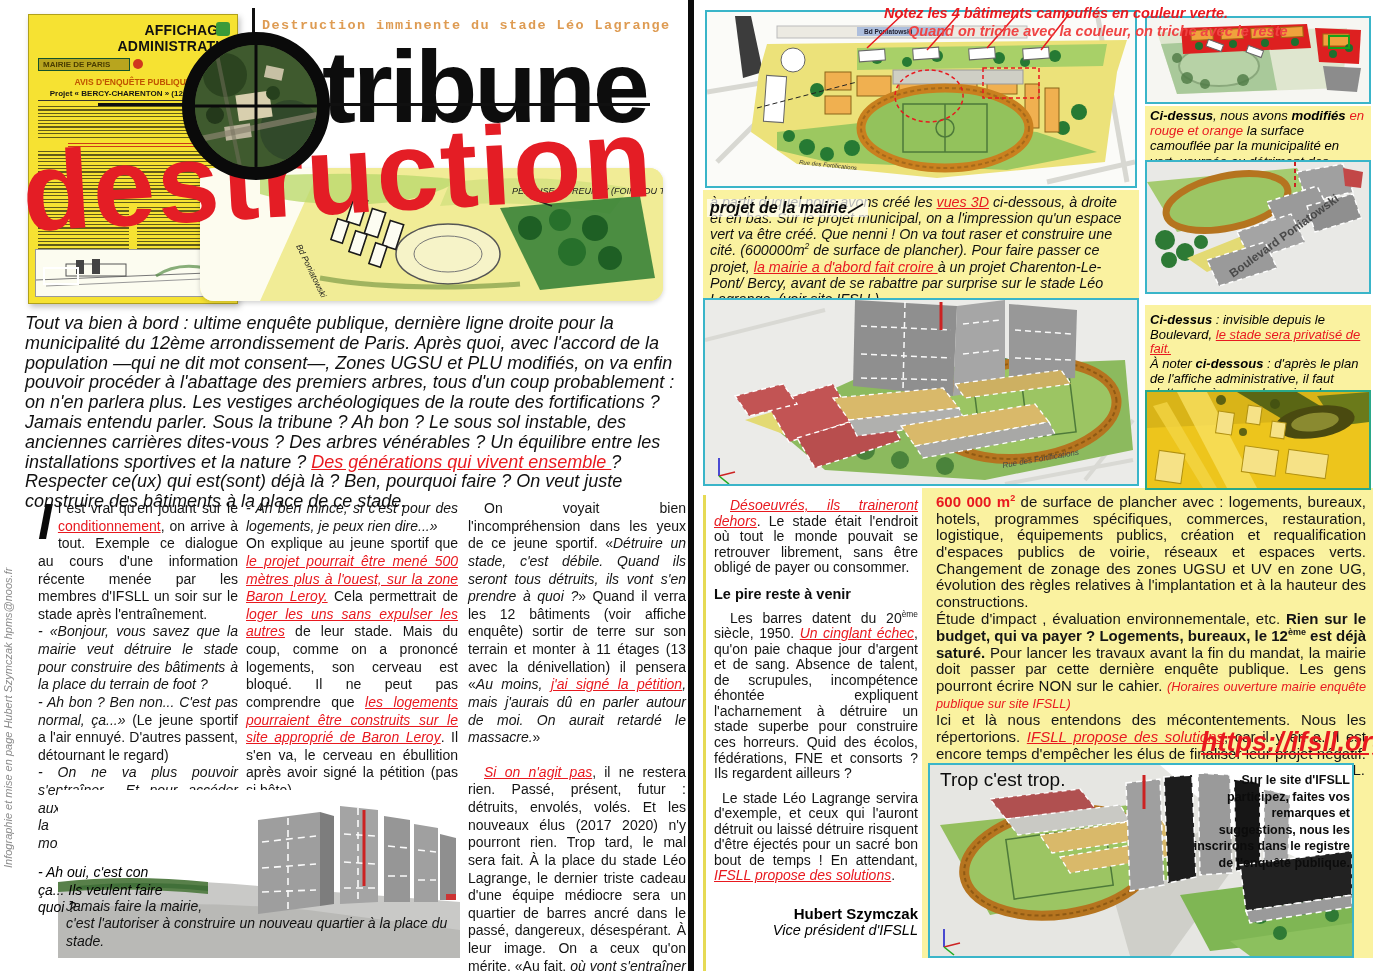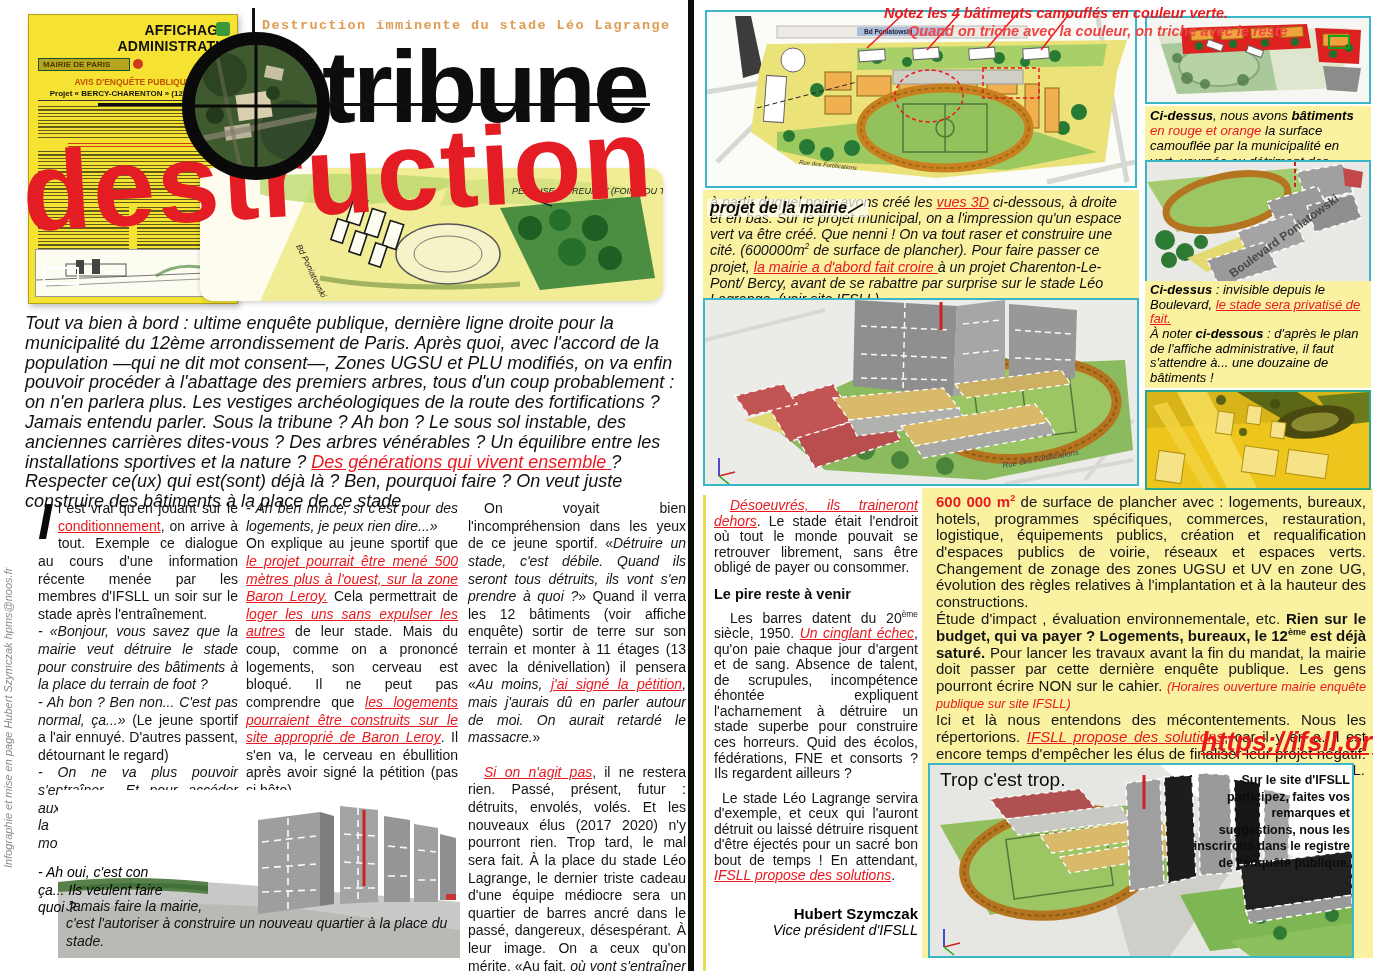--- a/index.html
+++ b/index.html
@@ -83,21 +83,21 @@
   #url{left:1048px;top:727px;width:348px;text-align:right;font-size:27px;font-weight:700;font-style:italic;
     color:var(--red);text-decoration:underline;z-index:3;}
   #bottom-img{left:928px;top:763px;width:426px;height:195px;}
   #trop{position:absolute;left:10px;top:4px;font-size:19px;color:#0c0c0c;}
   #participez{left:1192px;top:772px;width:158px;text-align:right;font-size:12.5px;font-weight:700;
     line-height:1.32;color:#0c0c0c;z-index:3;}
   #rimg1{left:1145px;top:16px;width:226px;height:88px;}
   #rcap1{left:1145px;top:106px;width:226px;background:var(--yellow);padding:2px 5px;
     font-size:13.2px;font-style:italic;line-height:1.15;}
   #rimg2{left:1145px;top:160px;width:226px;height:134px;}
-  #rcap2{left:1145px;top:281px;width:226px;background:var(--yellow);padding:2px 5px;
+  #rcap2{left:1145px;top:305px;width:226px;background:var(--yellow);padding:8px 5px;
     font-size:13px;font-style:italic;line-height:1.13;white-space:pre-line;}
   #rimg3{left:1145px;top:390px;width:226px;height:100px;border:2px solid var(--teal);overflow:hidden;}
   svg{display:block;}
 </style>
 </head>
 <body>
 
 <div id="page">
 
   <div id="poster" class="abs">
@@ -476,21 +476,21 @@
           <circle cx="202" cy="30" r="4"></circle>
       </g>
       <rect x="182" y="18" width="20" height="12" fill="none" stroke="#18a018" stroke-width="2"></rect>
       <polygon points="176,48 214,50 210,74 180,72" fill="#8c8c8c"></polygon>
       <g fill="#ffffff" stroke="#666" stroke-width="1">
         <rect x="60" y="24" width="16" height="7" transform="rotate(20 68 27)"></rect>
         <rect x="100" y="30" width="16" height="7" transform="rotate(20 108 33)"></rect>
       </g>
     </svg>
   </div>
-  <div id="rcap1" class="abs"><span class="b">Ci-dessus</span><span>, nous avons </span><span class="b">bâtiments</span><span> </span><span class="red">en rouge et orange</span><span> la surface camouflée par la municipalité en vert, usurpée au détriment des installations sportives.</span></div>
+  <div id="rcap1" class="abs"><span class="b">Ci-dessus</span><span>, nous avons </span><span class="b">modifiés</span><span> </span><span class="red">en rouge et orange</span><span> la surface camouflée par la municipalité en vert, usurpée au détriment des installations sportives.</span></div>
 
   <div id="rimg2" class="abs imgbox">
     <svg width="222" height="130" viewBox="0 0 222 130">
       <rect width="222" height="130" fill="#e9e9e6"></rect>
       <polygon points="0,20 150,6 170,40 30,70" fill="#a5cb70"></polygon>
       <g transform="rotate(-12 80 40)">
         <ellipse cx="80" cy="40" rx="62" ry="26" fill="#9cc563" stroke="#b5741f" stroke-width="7"></ellipse>
       </g>
       <g fill="#2d7a35">
         <circle cx="18" cy="78" r="10"></circle>

